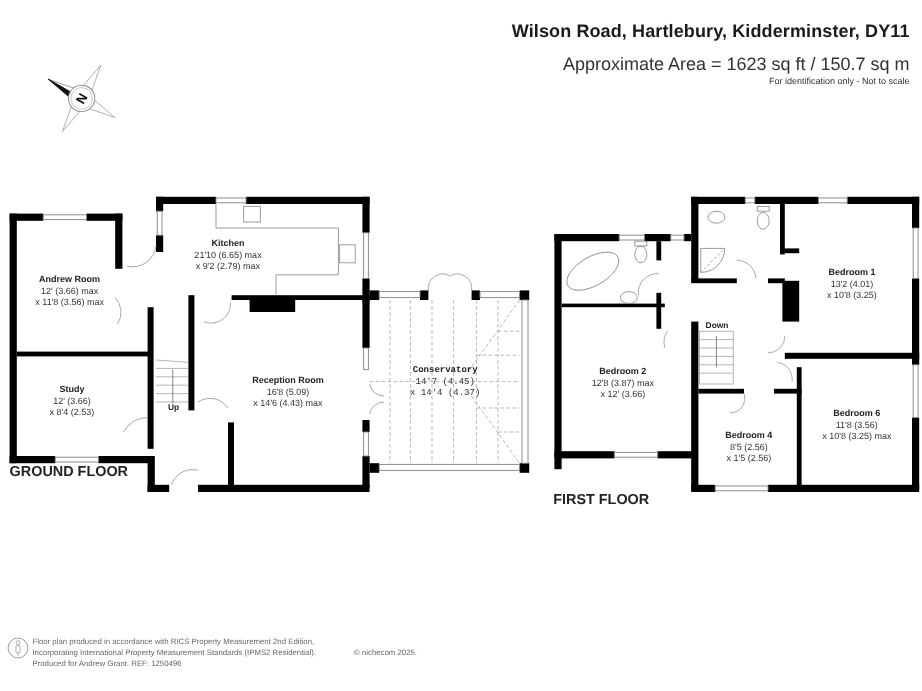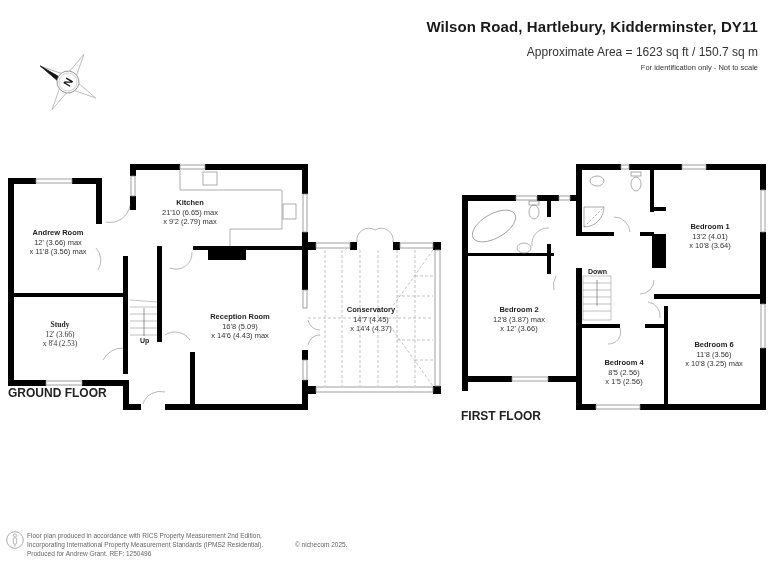--- a/index.html
+++ b/index.html
@@ -1,18 +1,18 @@
 <!DOCTYPE html>
 <html><head>
 <meta charset="utf-8">
 <style>
   html, body { margin:0; padding:0; background:#ffffff; }
   body { width:768px; height:576px; position:relative; overflow:hidden; font-family:"Liberation Sans", sans-serif; color:#222; }
   .title { position:absolute; right:10px; top:18px; font-size:15px; font-weight:bold; color:#1a1a1a; white-space:nowrap; letter-spacing:0.1px; }
-  .area { position:absolute; right:10px; top:45px; font-size:12px; color:#333; white-space:nowrap; }
+  .area { position:absolute; right:10px; top:45px; font-size:15px; color:#333; white-space:nowrap; }
   .disclaimer { position:absolute; right:10px; top:63px; font-size:7.5px; color:#333; white-space:nowrap; }
   svg.plan { position:absolute; left:0; top:0; }
   .room-label { position:absolute; text-align:center; font-size:7.5px; line-height:9.5px; color:#333; white-space:nowrap; transform:translateX(-50%); }
   .room-label .rn { font-weight:bold; color:#222; }
   .floor-label { position:absolute; font-size:12px; font-weight:bold; color:#222; white-space:nowrap; }
   .small-label { position:absolute; font-size:7px; font-weight:bold; color:#222; }
   .footer { position:absolute; left:27px; top:531px; font-size:6.5px; line-height:9px; color:#666; }
   .footer .copy { position:absolute; left:268px; top:9px; white-space:nowrap; }
   .footer-icon { position:absolute; left:6px; top:531px; width:18px; height:18px; }
 </style>
@@ -224,42 +224,42 @@
 <div class="room-label" style="left:58px; top:228px;">
   <div class="rn">Andrew Room</div>
   <div>12' (3.66) max</div>
   <div>x 11'8 (3.56) max</div>
 </div>
 <div class="room-label" style="left:190px; top:198px;">
   <div class="rn">Kitchen</div>
   <div>21'10 (6.65) max</div>
   <div>x 9'2 (2.79) max</div>
 </div>
-<div class="room-label" style="left:60px; top:320px;font-family:Liberation Serif, serif;">
+<div class="room-label" style="left:60px; top:320px;">
   <div class="rn">Study</div>
   <div>12' (3.66)</div>
   <div>x 8'4 (2.53)</div>
 </div>
 <div class="room-label" style="left:240px; top:312px;text-align:center;">
   <div class="rn">Reception Room</div>
   <div>16'8 (5.09)</div>
   <div>x 14'6 (4.43) max</div>
 </div>
-<div class="room-label" style="left:371px; top:305px;">
+<div class="room-label" style="left:371px; top:305px;font-family:Liberation Mono, monospace;">
   <div class="rn">Conservatory</div>
   <div>14'7 (4.45)</div>
   <div>x 14'4 (4.37)</div>
 </div>
 <div class="small-label" style="left:140px; top:337px;">Up</div>
 <div class="floor-label" style="left:8px; top:386px;">GROUND FLOOR</div>
 
 <div class="room-label" style="left:710px; top:222px;">
   <div class="rn">Bedroom 1</div>
   <div>13'2 (4.01)</div>
-  <div>x 10'8 (3.64)</div>
+  <div>x 10'8 (3.25)</div>
 </div>
 <div class="room-label" style="left:519px; top:305px;">
   <div class="rn">Bedroom 2</div>
   <div>12'8 (3.87) max</div>
   <div>x 12' (3.66)</div>
 </div>
 <div class="room-label" style="left:714px; top:340px;">
   <div class="rn">Bedroom 6</div>
   <div>11'8 (3.56)</div>
   <div>x 10'8 (3.25) max</div>

